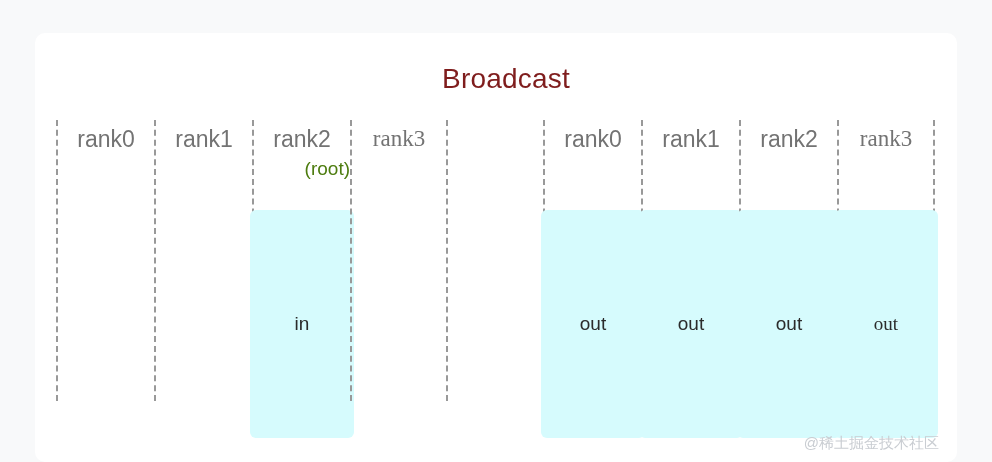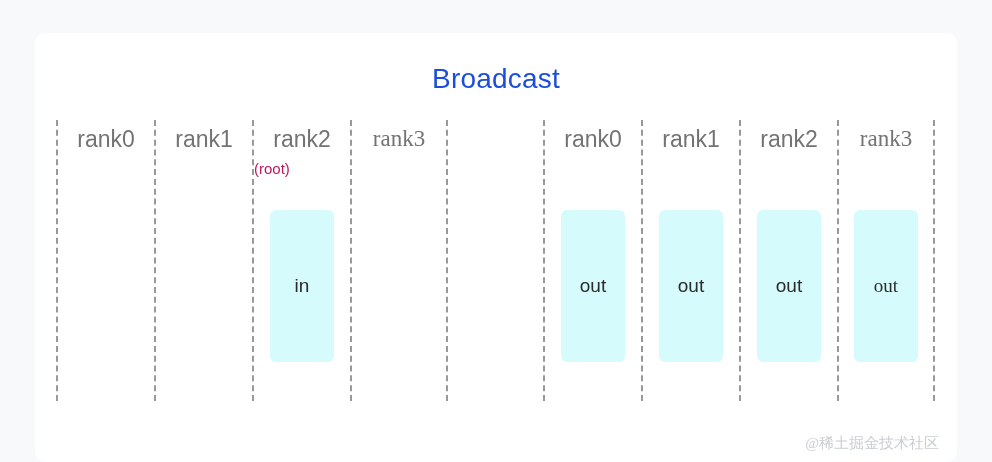--- a/index.html
+++ b/index.html
@@ -28,27 +28,27 @@
     top: 33px;
     width: 922px;
     height: 429px;
     background: #ffffff;
     border-radius: 10px;
   }
 
   
   #title {
     position: absolute;
-    left: 0;
+    left: 10px;
     top: 28px;
     width: 922px;
     text-align: center;
     font-size: 28px;
     line-height: 36px;
-    color: #1d4ed8;
+    color: #7f1d1d;
     font-weight: 400;
     letter-spacing: 0.2px;
     white-space: nowrap;
   }
 
   
   .group {
     position: absolute;
     top: 87px;          
     height: 281px;      
@@ -78,37 +78,38 @@
     font-size: 23px;
     line-height: 30px;
     color: #737373;
     white-space: nowrap;
   }
   .rank-sub {
     position: absolute;
     left: 0;
     top: 34px;
     width: 100%;
-    text-align: left;
-    font-size: 15px;
+    text-align: right;
+    font-size: 19px;
     line-height: 30px;
-    color: #be185d;
+    color: #4d7c0f;
     white-space: nowrap;
   }
 
   
   .data-box {
     position: absolute;
     left: 50%;
     transform: translateX(-50%);
     top: 90px;           
     width: 64px;
-    height: 152px;       
+    height: 228px;       
     background: #d6fbfd;
     border-radius: 6px;
+    padding-left: 40px;
   }
   .data-box .box-label {
     position: absolute;
     left: 0;
     top: 50%;
     width: 100%;
     margin-top: -12px;
     text-align: center;
     font-size: 19px;
     line-height: 24px;
@@ -117,21 +118,21 @@
   }
 
   
   #watermark {
     position: absolute;
     right: 18px;
     bottom: 9px;
     font-size: 15px;
     line-height: 20px;
     color: #c9cdd2;
-    font-family: Liberation Serif, serif;
+    font-family: Liberation Sans, sans-serif;
     white-space: nowrap;
   }
 </style>
 </head>
 <body>
 
 <div id="stage">
   <div id="card">
 
     <div id="title">Broadcast</div>

